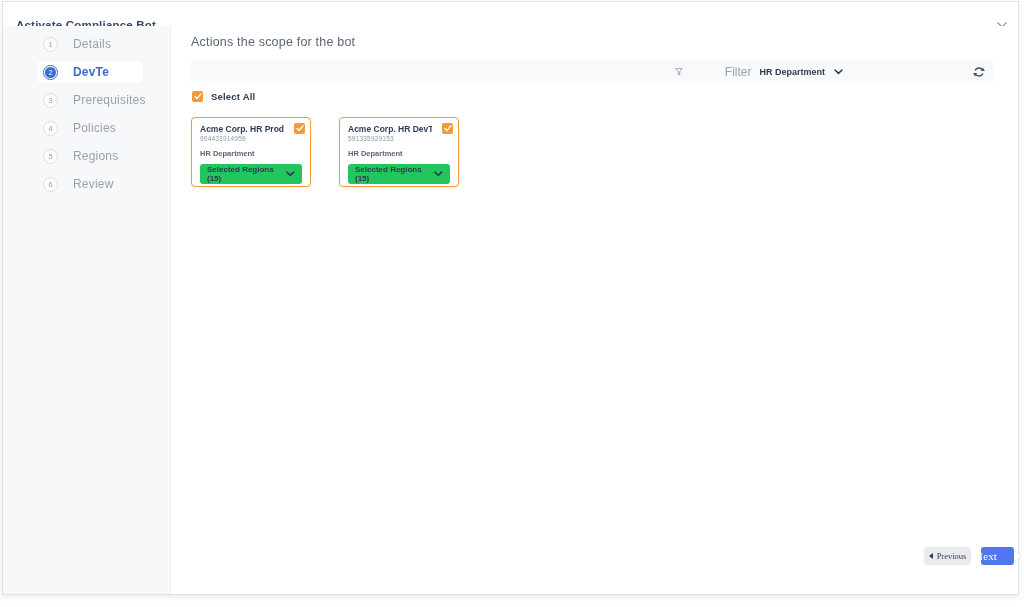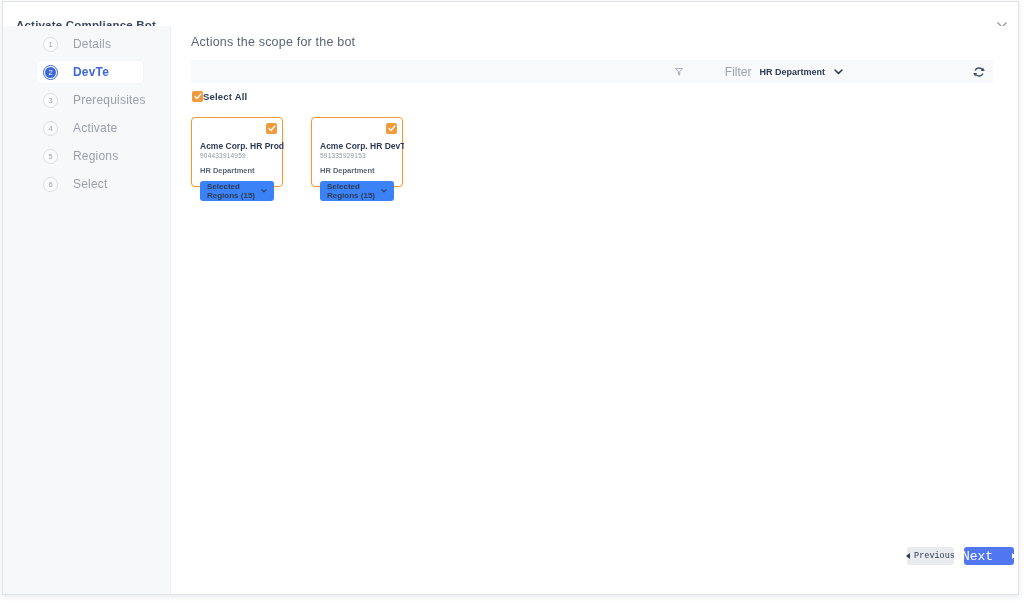--- a/index.html
+++ b/index.html
@@ -35,37 +35,37 @@
   .content { position:absolute; left:168px; top:24px; right:0; bottom:0; background:#fff; }
   .heading { position:absolute; left:20px; top:9px; font-size:12.5px; color:#5a6577; letter-spacing:.2px; }
 
   .filter-bar { position:absolute; left:20px; top:34px; width:802px; height:23px; background:var(--bar-bg,#f8f9fb); border-radius:2px; }
   .filter-group { position:absolute; right:150px; top:0; height:23px; display:flex; align-items:center; gap:5px; cursor:pointer; }
   .filter-word { font-size:12px; color:#9aa3b2;padding-left:37px; }
   .filter-value { font-size:9px; font-weight:bold; color:#2e3b55; margin-left:3px; }
   .filter-group .chev { margin-left:4px; }
   .refresh-btn { position:absolute; right:7px; top:5px; width:14px; height:14px; cursor:pointer; }
 
-  .select-all { position:absolute; left:21px; top:65px; display:flex; align-items:flex-end; }
+  .select-all { position:absolute; left:21px; top:65px; display:flex; align-items:flex-end; gap:8px; }
   .cbx { width:11px; height:11px; border-radius:2px; background:var(--orange,#f09a3a); display:flex; align-items:center; justify-content:center; cursor:pointer; flex:0 0 auto; }
   .select-all-lbl { font-size:9.5px; font-weight:bold; color:#2e3b55; letter-spacing:.2px; }
 
   .cards { position:absolute; left:20px; top:91px; display:flex; gap:28px; }
-  .card { width:92px; height:70px; background:#fff; border:1px solid var(--orange,#f09a3a); border-radius:4px; position:relative; padding:23px 8px; box-shadow:0 1px 3px rgba(240,154,58,.18); cursor:pointer; }
+  .card { width:120px; height:70px; background:#fff; border:1px solid var(--orange,#f09a3a); border-radius:4px; position:relative; padding:6px 8px; box-shadow:0 1px 3px rgba(240,154,58,.18); cursor:pointer; }
   .card-title { font-size:8.5px; font-weight:bold; color:#2e3b55; width:84px; white-space:nowrap; overflow:hidden; }
   .card-cbx { position:absolute; top:5px; right:5px; }
   .card-id { font-size:6.5px; color:#8d95a5; margin-top:1px; letter-spacing:.2px; }
   .card-group { font-size:7.5px; color:#5a6577; margin-top:7px; font-weight:bold; }
-  .region-dd { margin-top:6px; height:20px; background:#3b82f6; border-radius:3px; display:flex; align-items:center; justify-content:space-between; padding:0 7px; cursor:pointer; }
+  .region-dd { margin-top:6px; height:20px; background:#22c55e; border-radius:3px; display:flex; align-items:center; justify-content:space-between; padding:0 7px; cursor:pointer; }
   .region-lbl { font-size:8px; font-weight:bold; color:#2e3b55; }
 
   .footer-btns { position:absolute; right:4px; top:521px; display:flex; gap:10px; }
-  .btn { height:18px; border:none; border-radius:3px; display:flex; align-items:center; justify-content:center; gap:4px; cursor:pointer; font-family:Liberation Mono, monospace; }
+  .btn { height:18px; border:none; border-radius:3px; display:flex; align-items:center; justify-content:center; gap:4px; cursor:pointer; font-family:Liberation Serif, serif; }
   .btn-prev { width:47px; background:#e9ebef; color:#2e3b55; font-size:8.5px; }
-  .btn-next { width:50px; background:var(--next-blue,#5076f0); color:#fff; font-size:13px;gap:19px; }
+  .btn-next { width:33px; background:var(--next-blue,#5076f0); color:#fff; font-size:11px;gap:19px; }
   .tri-left { width:0; height:0; border-top:3px solid transparent; border-bottom:3px solid transparent; border-right:4px solid #2e3b55; }
   .tri-right { width:0; height:0; border-top:3px solid transparent; border-bottom:3px solid transparent; border-left:4px solid #fff; }
 </style>
 </head>
 <body>
 
 <div class="modal">
 
   <div class="hdr">
     <div class="hdr-title">Activate Compliance Bot</div>
@@ -93,33 +93,33 @@
       <div class="step">
         <div class="circ">
             <span>3</span>
           </div>
         <div class="lbl">Prerequisites</div>
       </div>
       <div class="step">
         <div class="circ">
             <span>4</span>
           </div>
-        <div class="lbl">Activate</div>
+        <div class="lbl">Policies</div>
       </div>
       <div class="step">
         <div class="circ">
             <span>5</span>
           </div>
         <div class="lbl">Regions</div>
       </div>
       <div class="step">
         <div class="circ">
             <span>6</span>
           </div>
-        <div class="lbl">Select</div>
+        <div class="lbl">Review</div>
       </div>
     </div>
   </div>
 
   <div class="content">
     <div class="heading">Actions the scope for the bot</div>
 
     <div class="filter-bar">
       <div class="filter-group">
         <svg width="8" height="8" viewBox="0 0 8 8">

